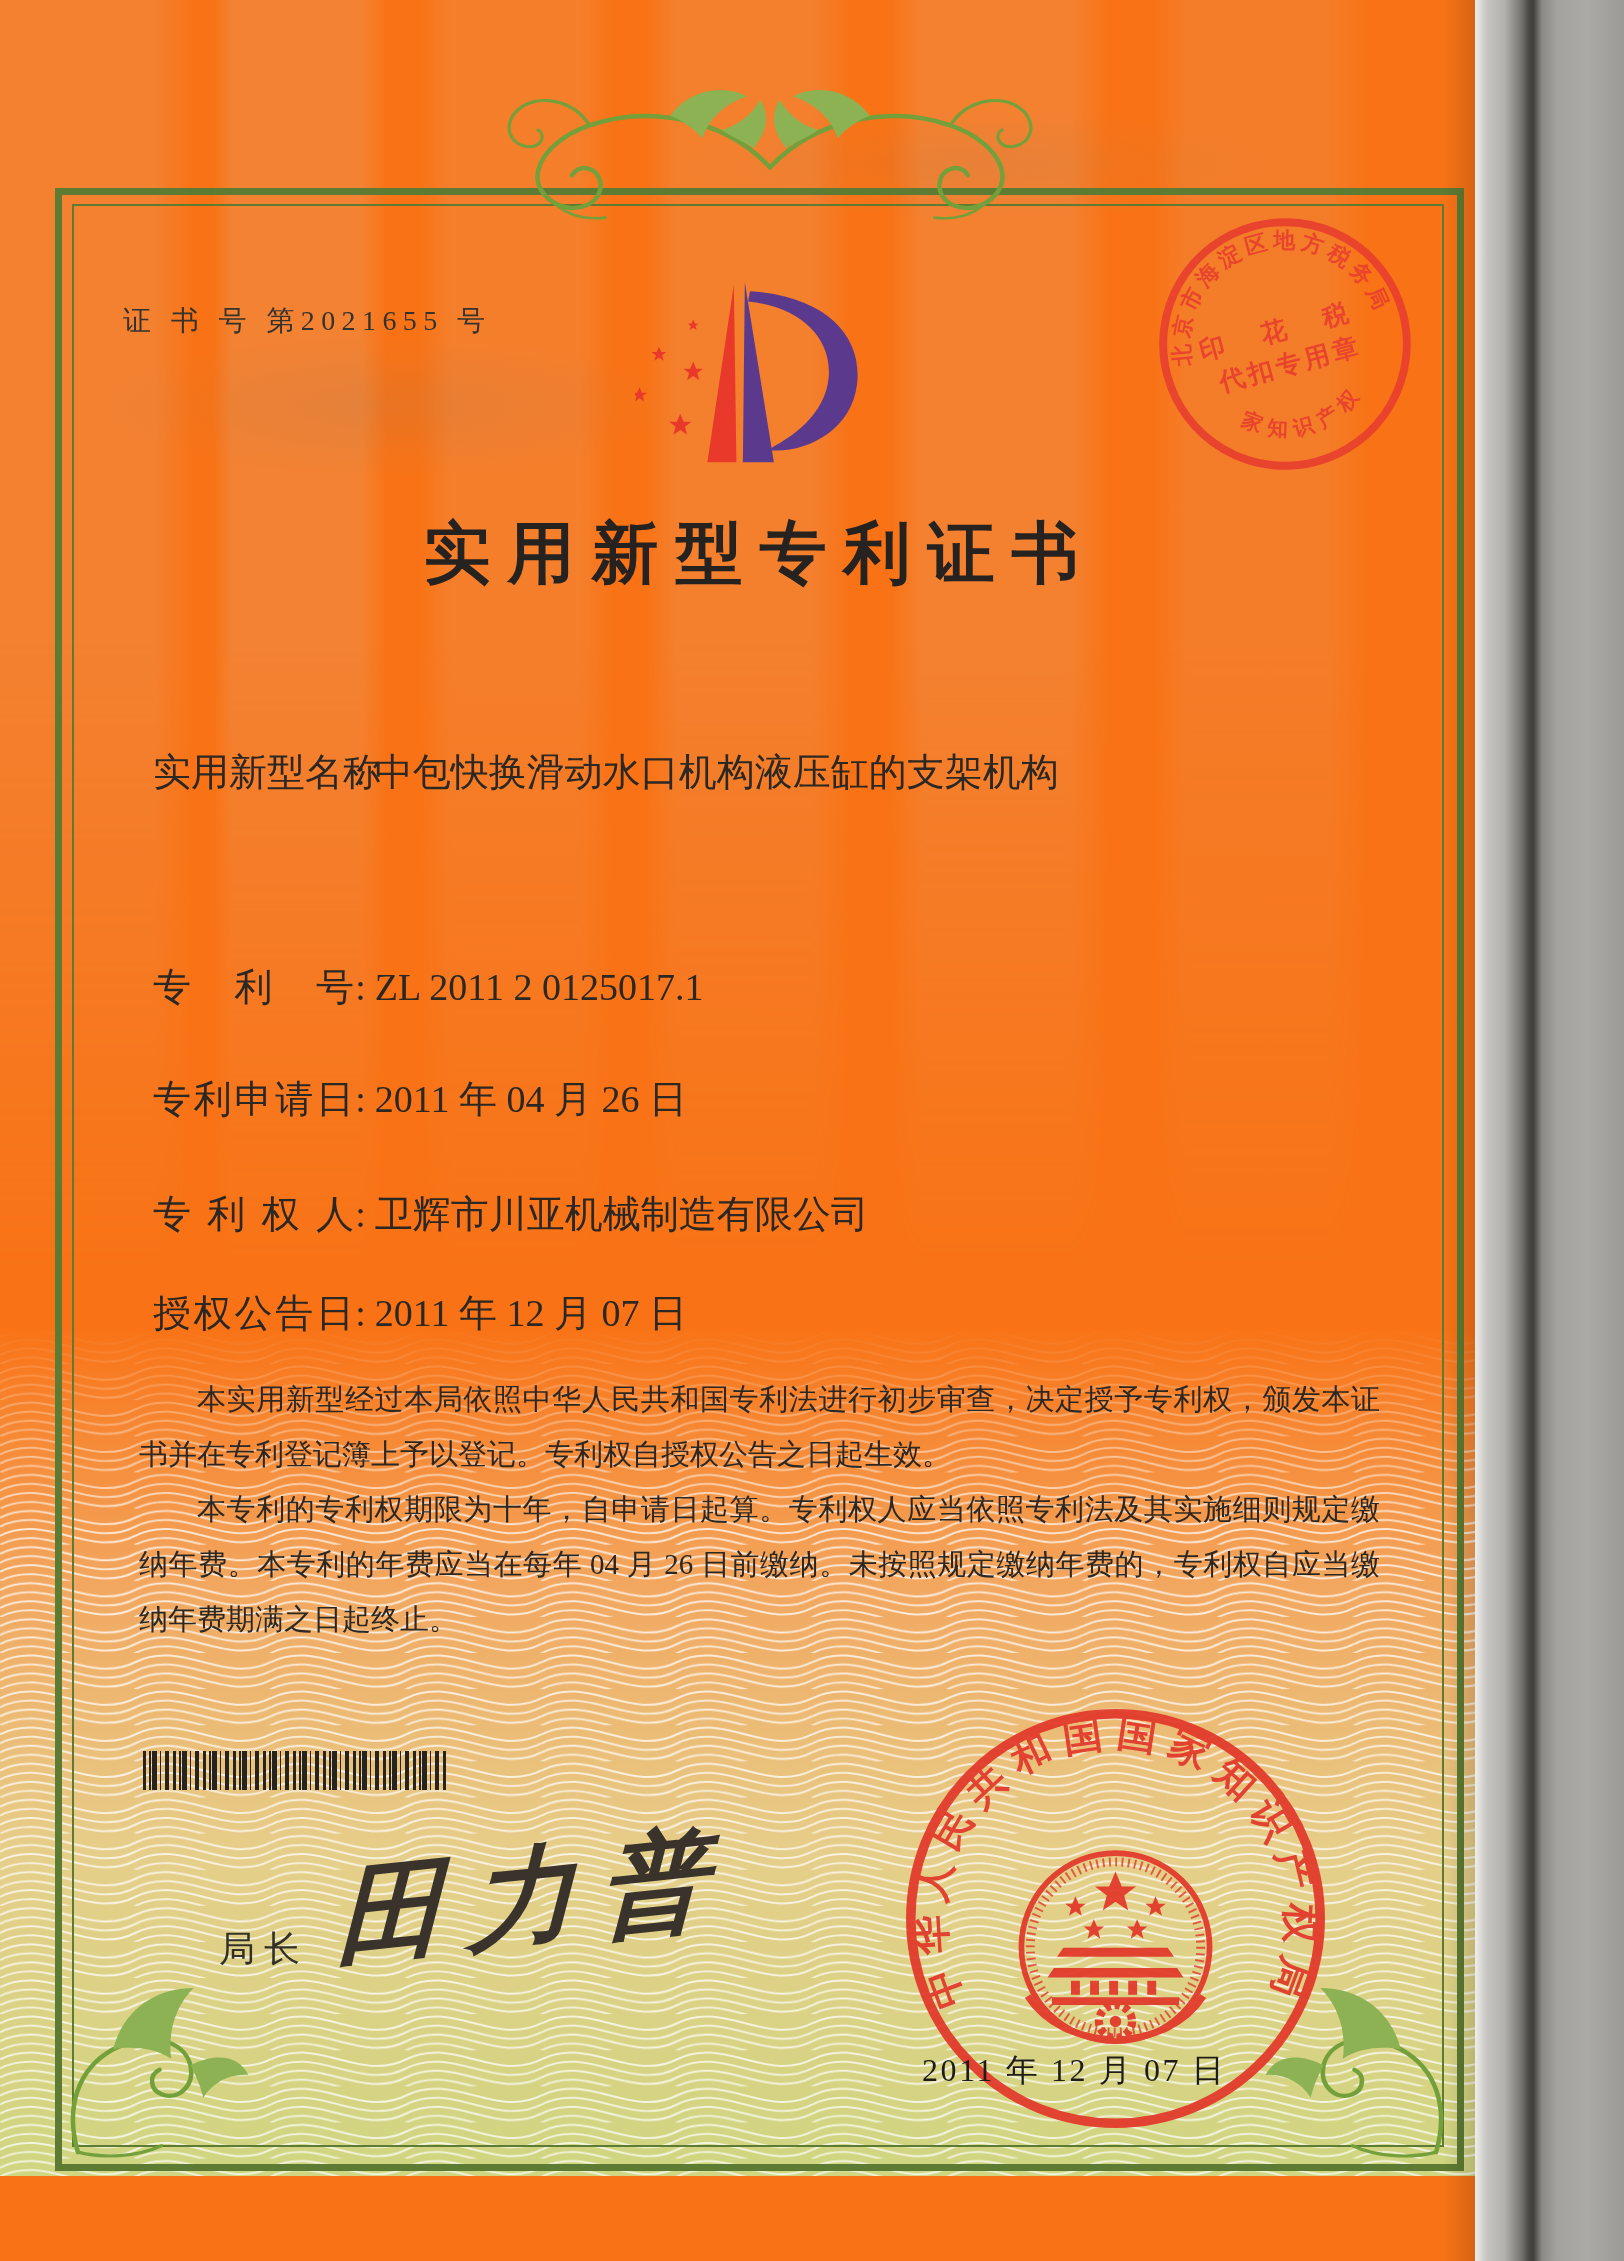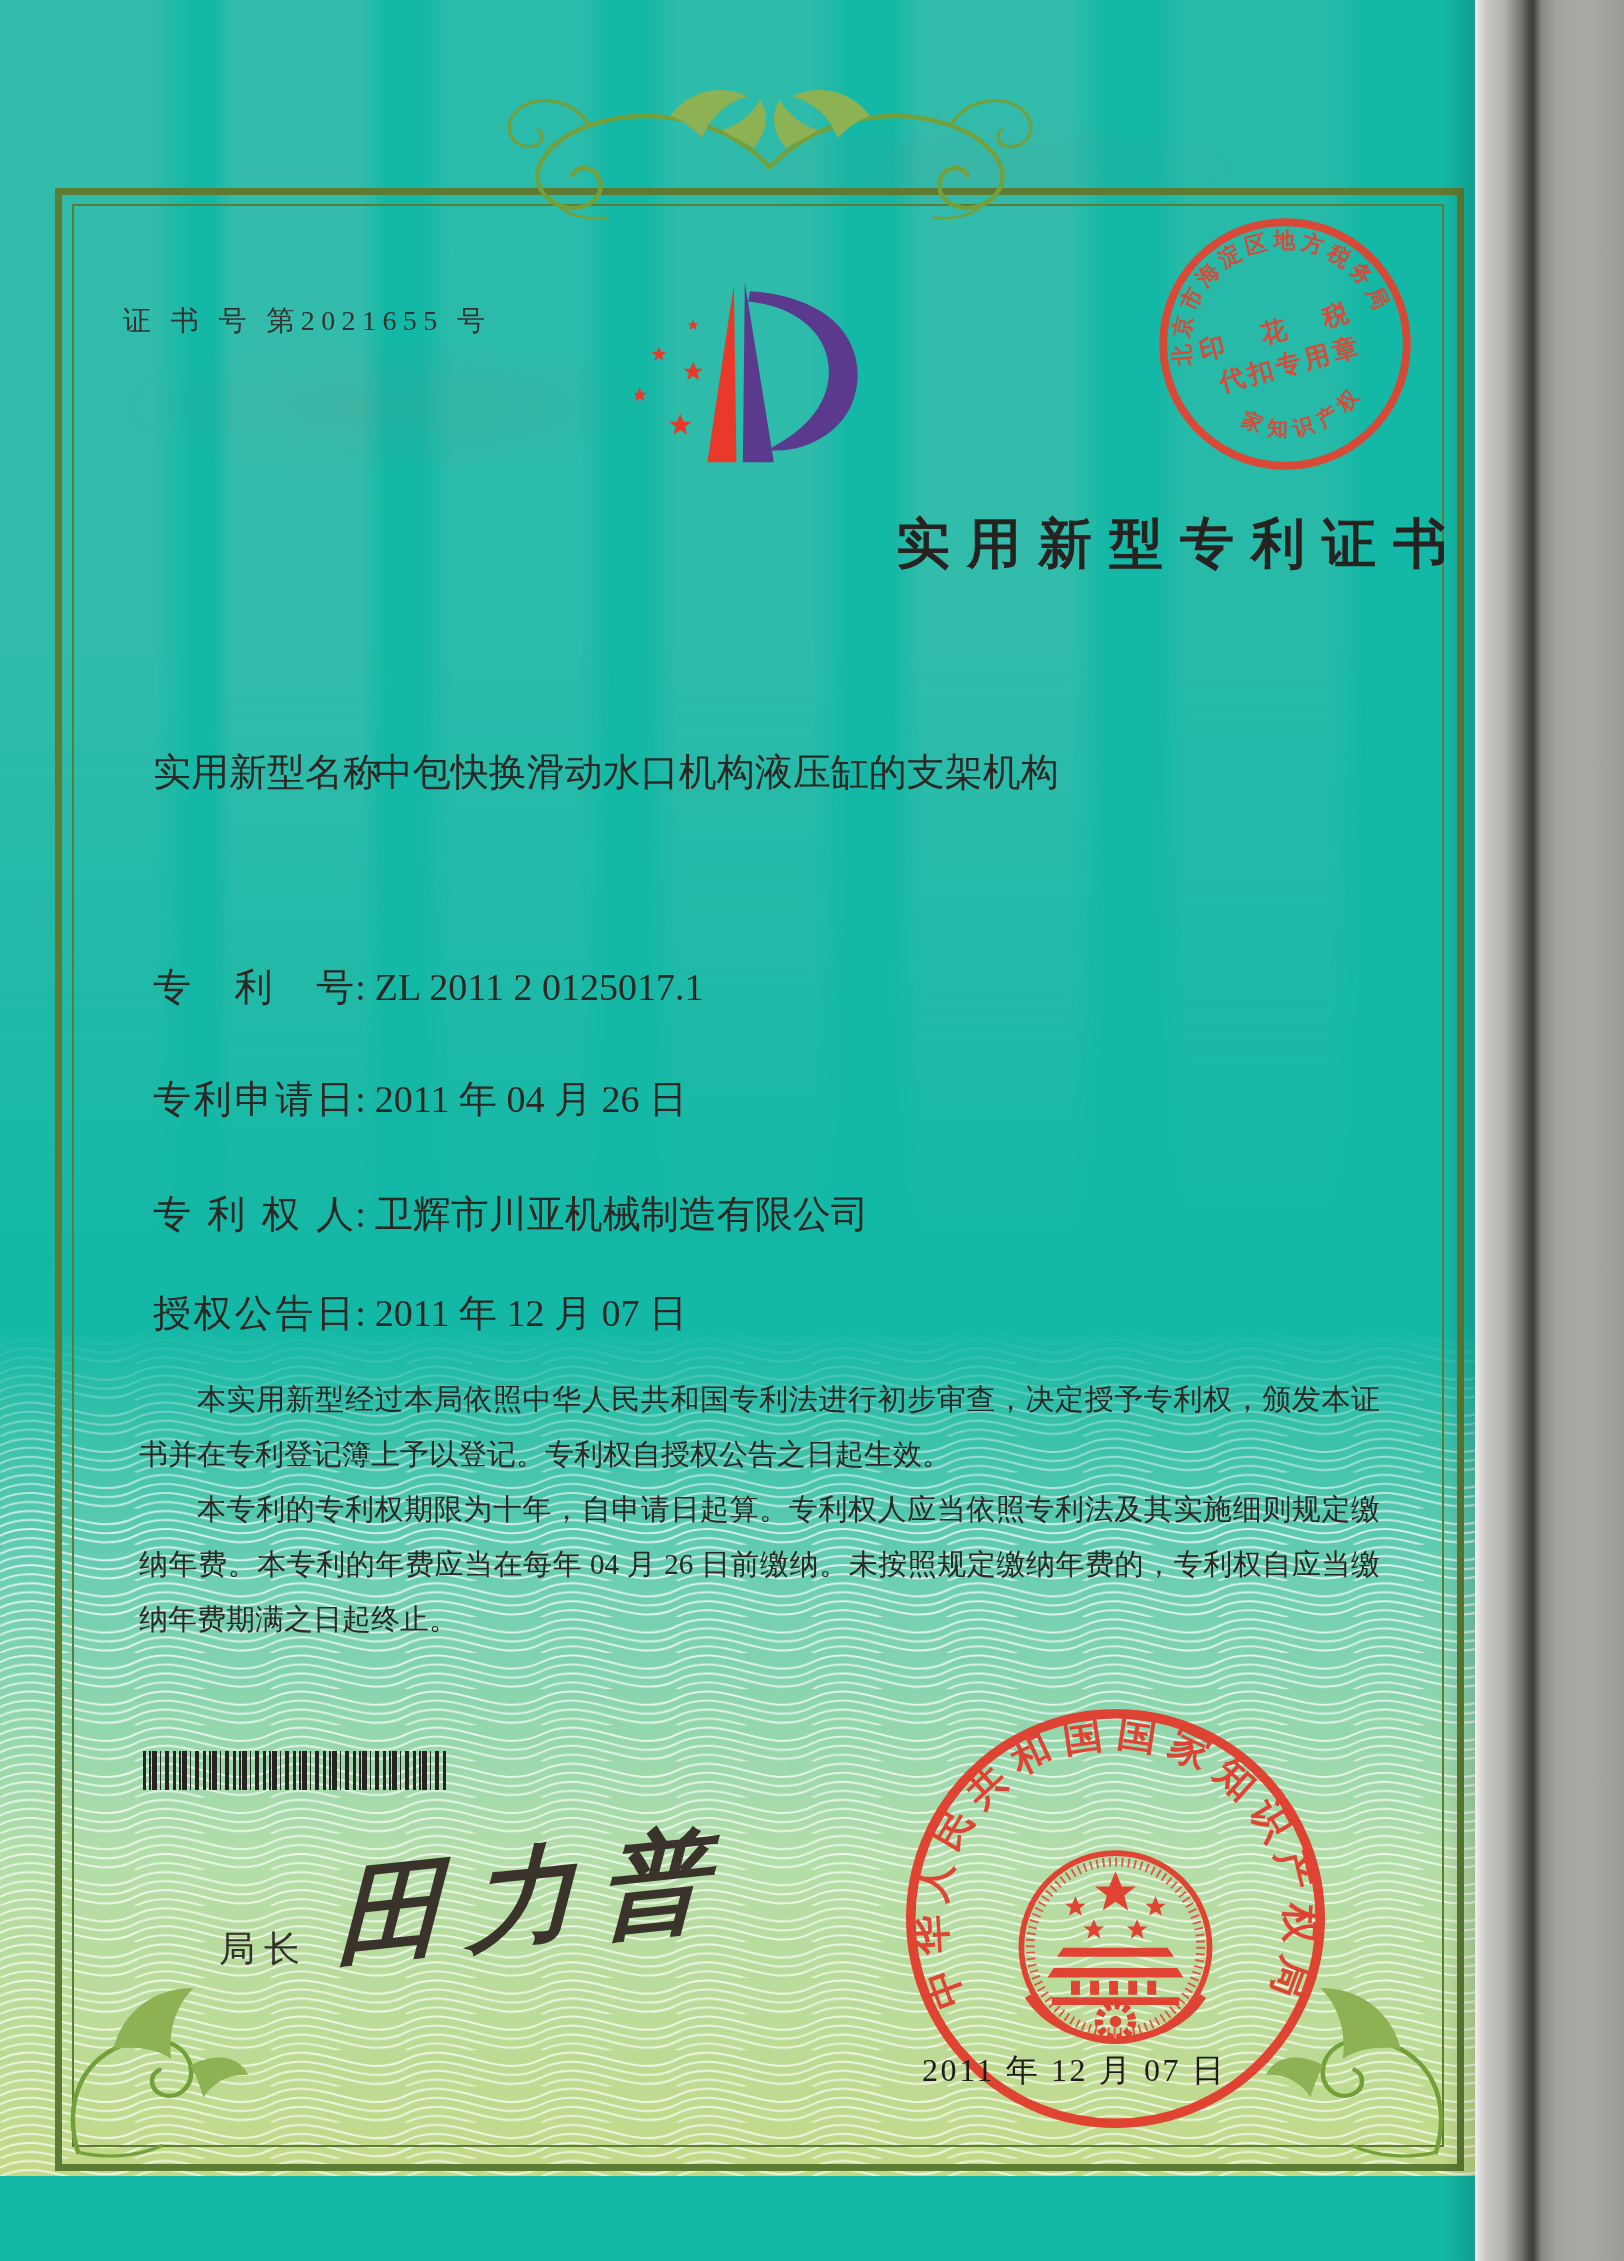--- a/index.html
+++ b/index.html
@@ -1,16 +1,16 @@
 <!DOCTYPE html>
 <html style="font-size:10.3px"><head>
 <meta charset="utf-8">
 <style>
   html,body{margin:0;padding:0;background:#8f8e8a;}
-  .page{position:relative;width:1624px;height:2261px;background:#14b8a6;overflow:hidden;
+  .page{position:relative;width:1624px;height:2261px;background:#f97316;overflow:hidden;
         font-family:"Liberation Serif","DejaVu Serif",serif;}
   .abs{position:absolute;}
 
   
   .scan-bands{left:0;top:0;width:1477px;height:1419px;opacity:.5;pointer-events:none;
     background:linear-gradient(90deg,
       rgba(208,205,196,.30) 0 155px, rgba(255,255,255,0) 193px 213px,
       rgba(212,209,200,.32) 232px 361px, rgba(255,255,255,0) 387px 419px,
       rgba(214,211,202,.24) 451px 580px, rgba(255,255,255,0) 613px 645px,
       rgba(208,205,196,.28) 677px 812px, rgba(255,255,255,0) 851px 890px,
@@ -35,21 +35,21 @@
   .waves-wrap{left:0;top:1328px;width:1522px;height:848px;
     -webkit-mask-image:linear-gradient(180deg,transparent 0,#000 24%);
     mask-image:linear-gradient(180deg,transparent 0,#000 24%);}
 
   
   .frame-outer{left:55px;top:188px;width:1395px;height:1969px;border:7px solid #5e7b33;}
   .frame-inner{left:72px;top:204px;width:1368px;height:1939px;border:2.6px solid #5e7b33;}
 
   .cert-no{left:123px;top:302px;font-size:28px;letter-spacing:6.4px;color:#34322d;white-space:nowrap;}
 
-  .title{left:55px;top:508px;width:1409px;text-align:right;font-size:54px;font-weight:700;
+  .title{left:55px;top:508px;width:1409px;text-align:center;font-size:67px;font-weight:700;
     letter-spacing:17px;color:#262220;white-space:nowrap;}
 
   .field-row{left:153px;font-size:38px;color:#2b2723;white-space:nowrap;}
   .field-label{display:inline-block;width:201px;text-align:justify;text-align-last:justify;}
   .field-colon{display:inline-block;margin:0 9px 0 1.3px;}
   .f1{top:747px}.f2{top:852px}.f3{top:962px}.f4{top:1074px}.f5{top:1189px}.f6{top:1288px}
 
   .paras{left:139px;top:1372px;width:1241px;font-size:29px;line-height:55px;
     color:#2b2723;text-align:justify;}
   .paras p{margin:0;text-indent:58px;}

